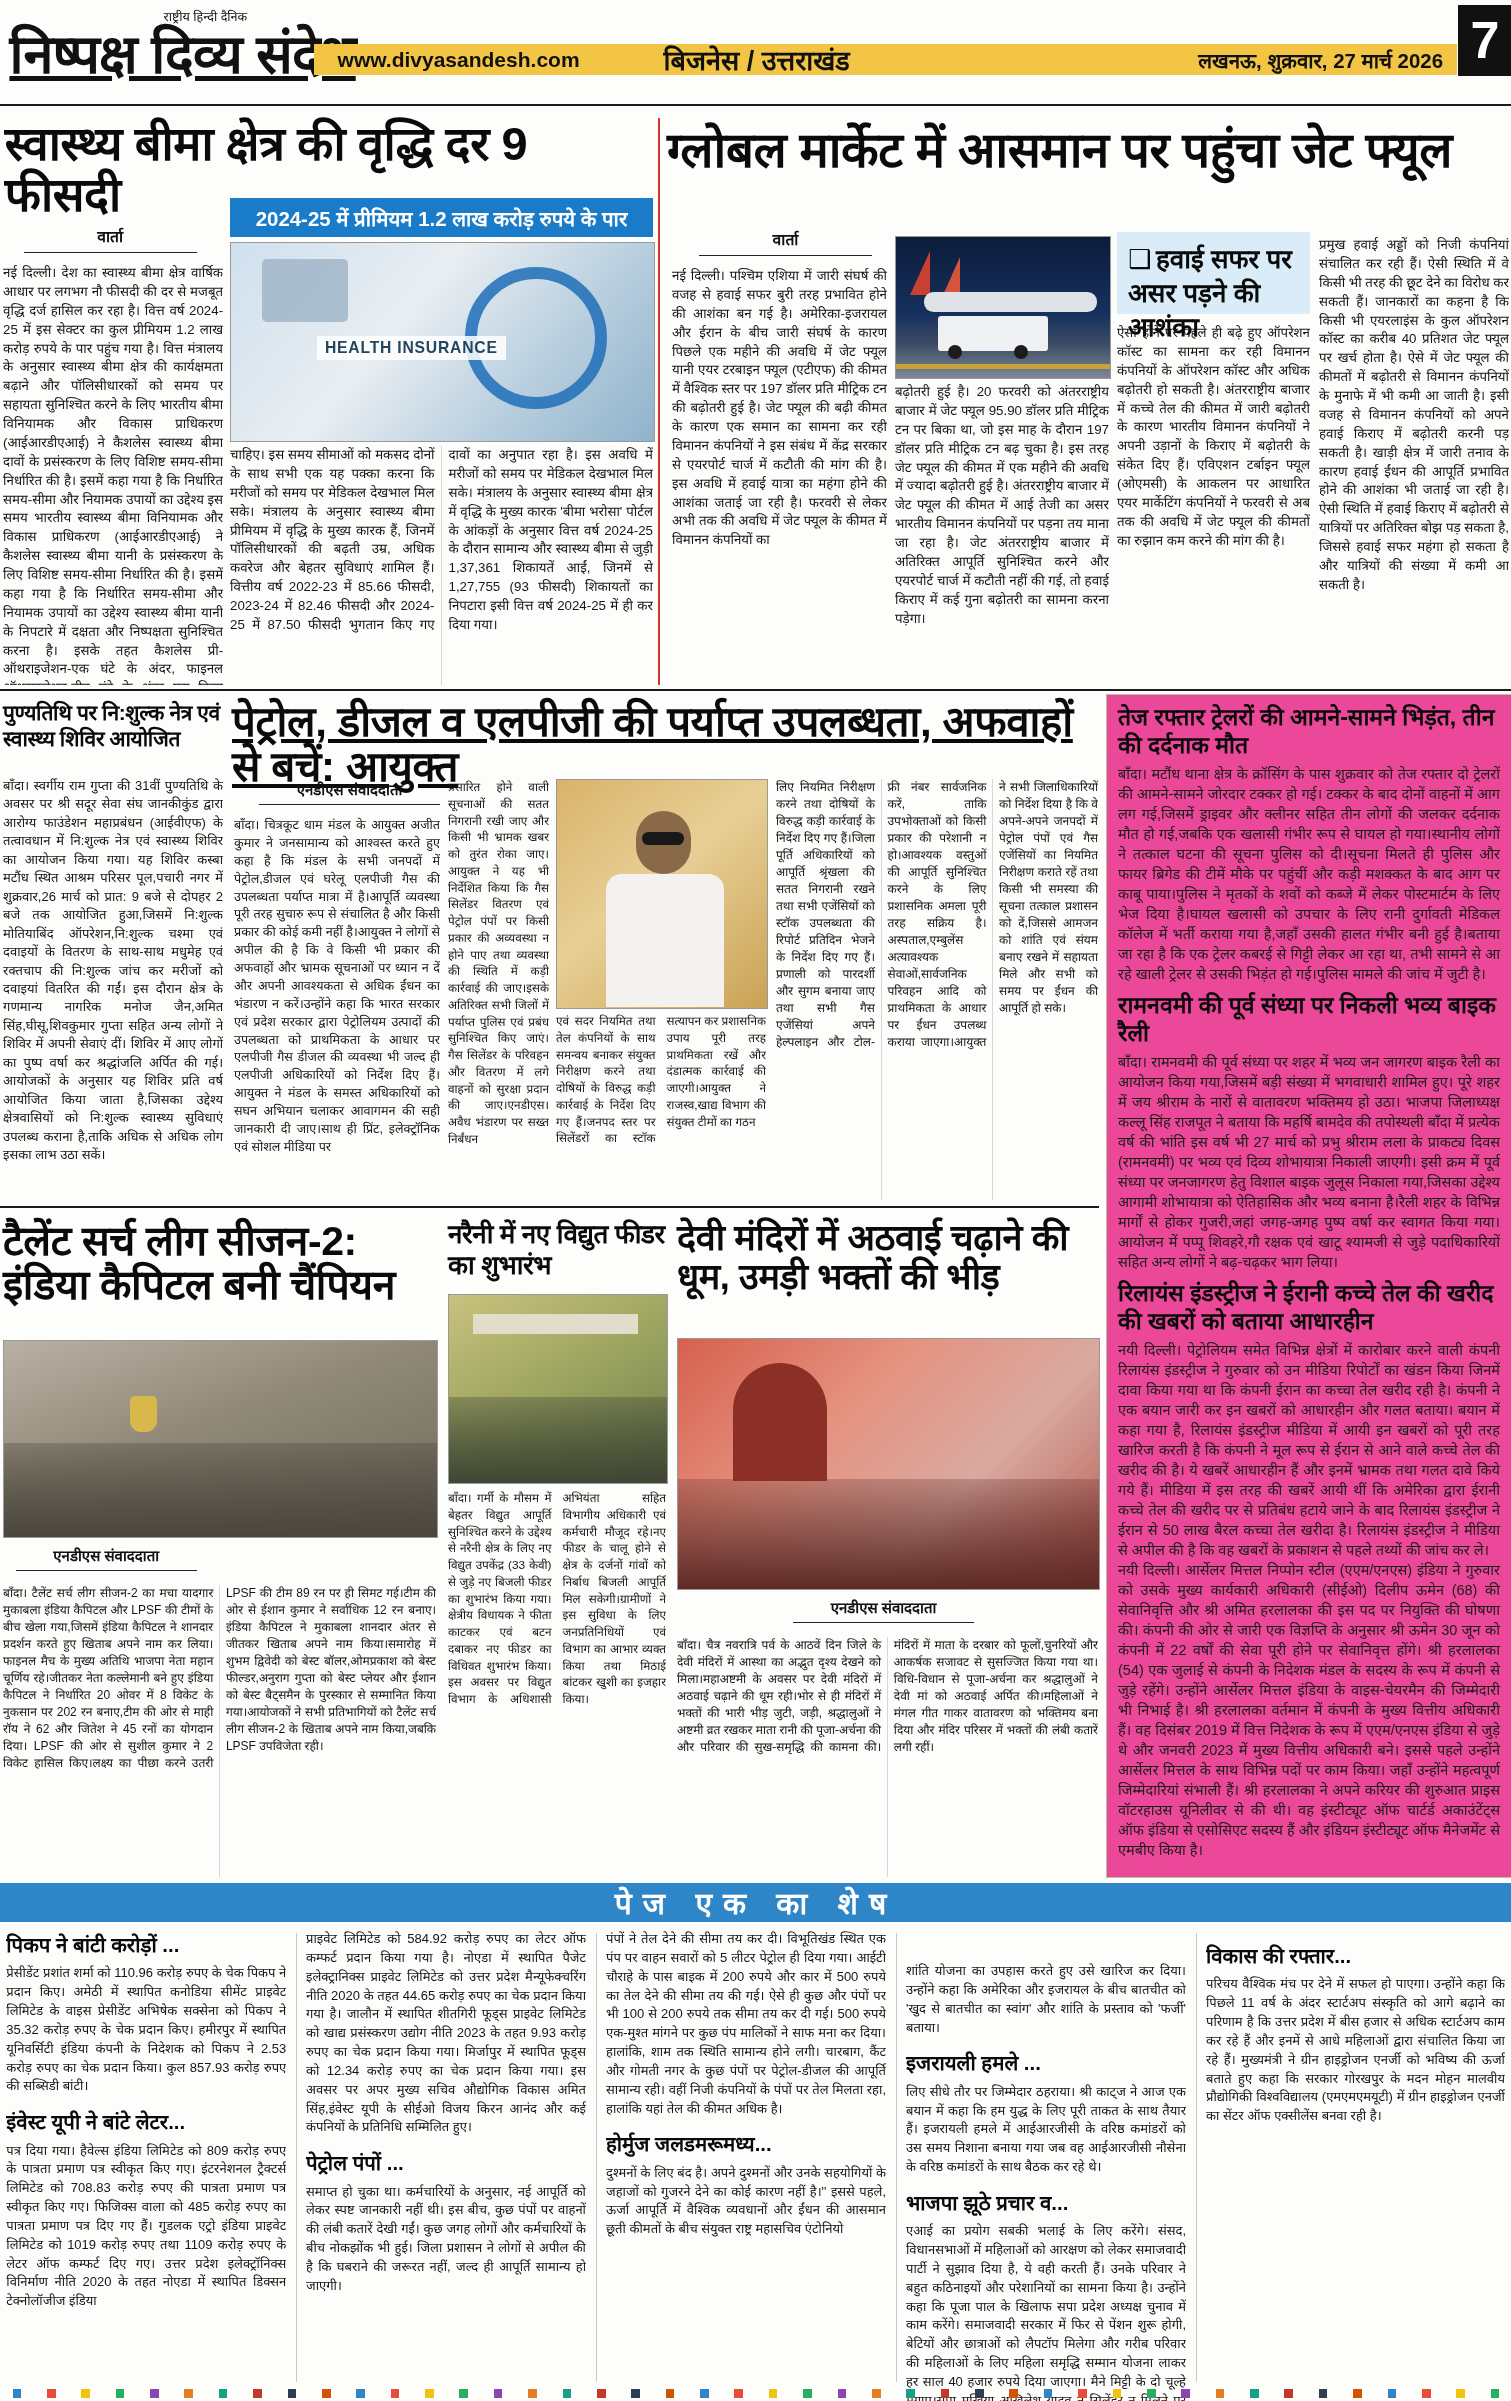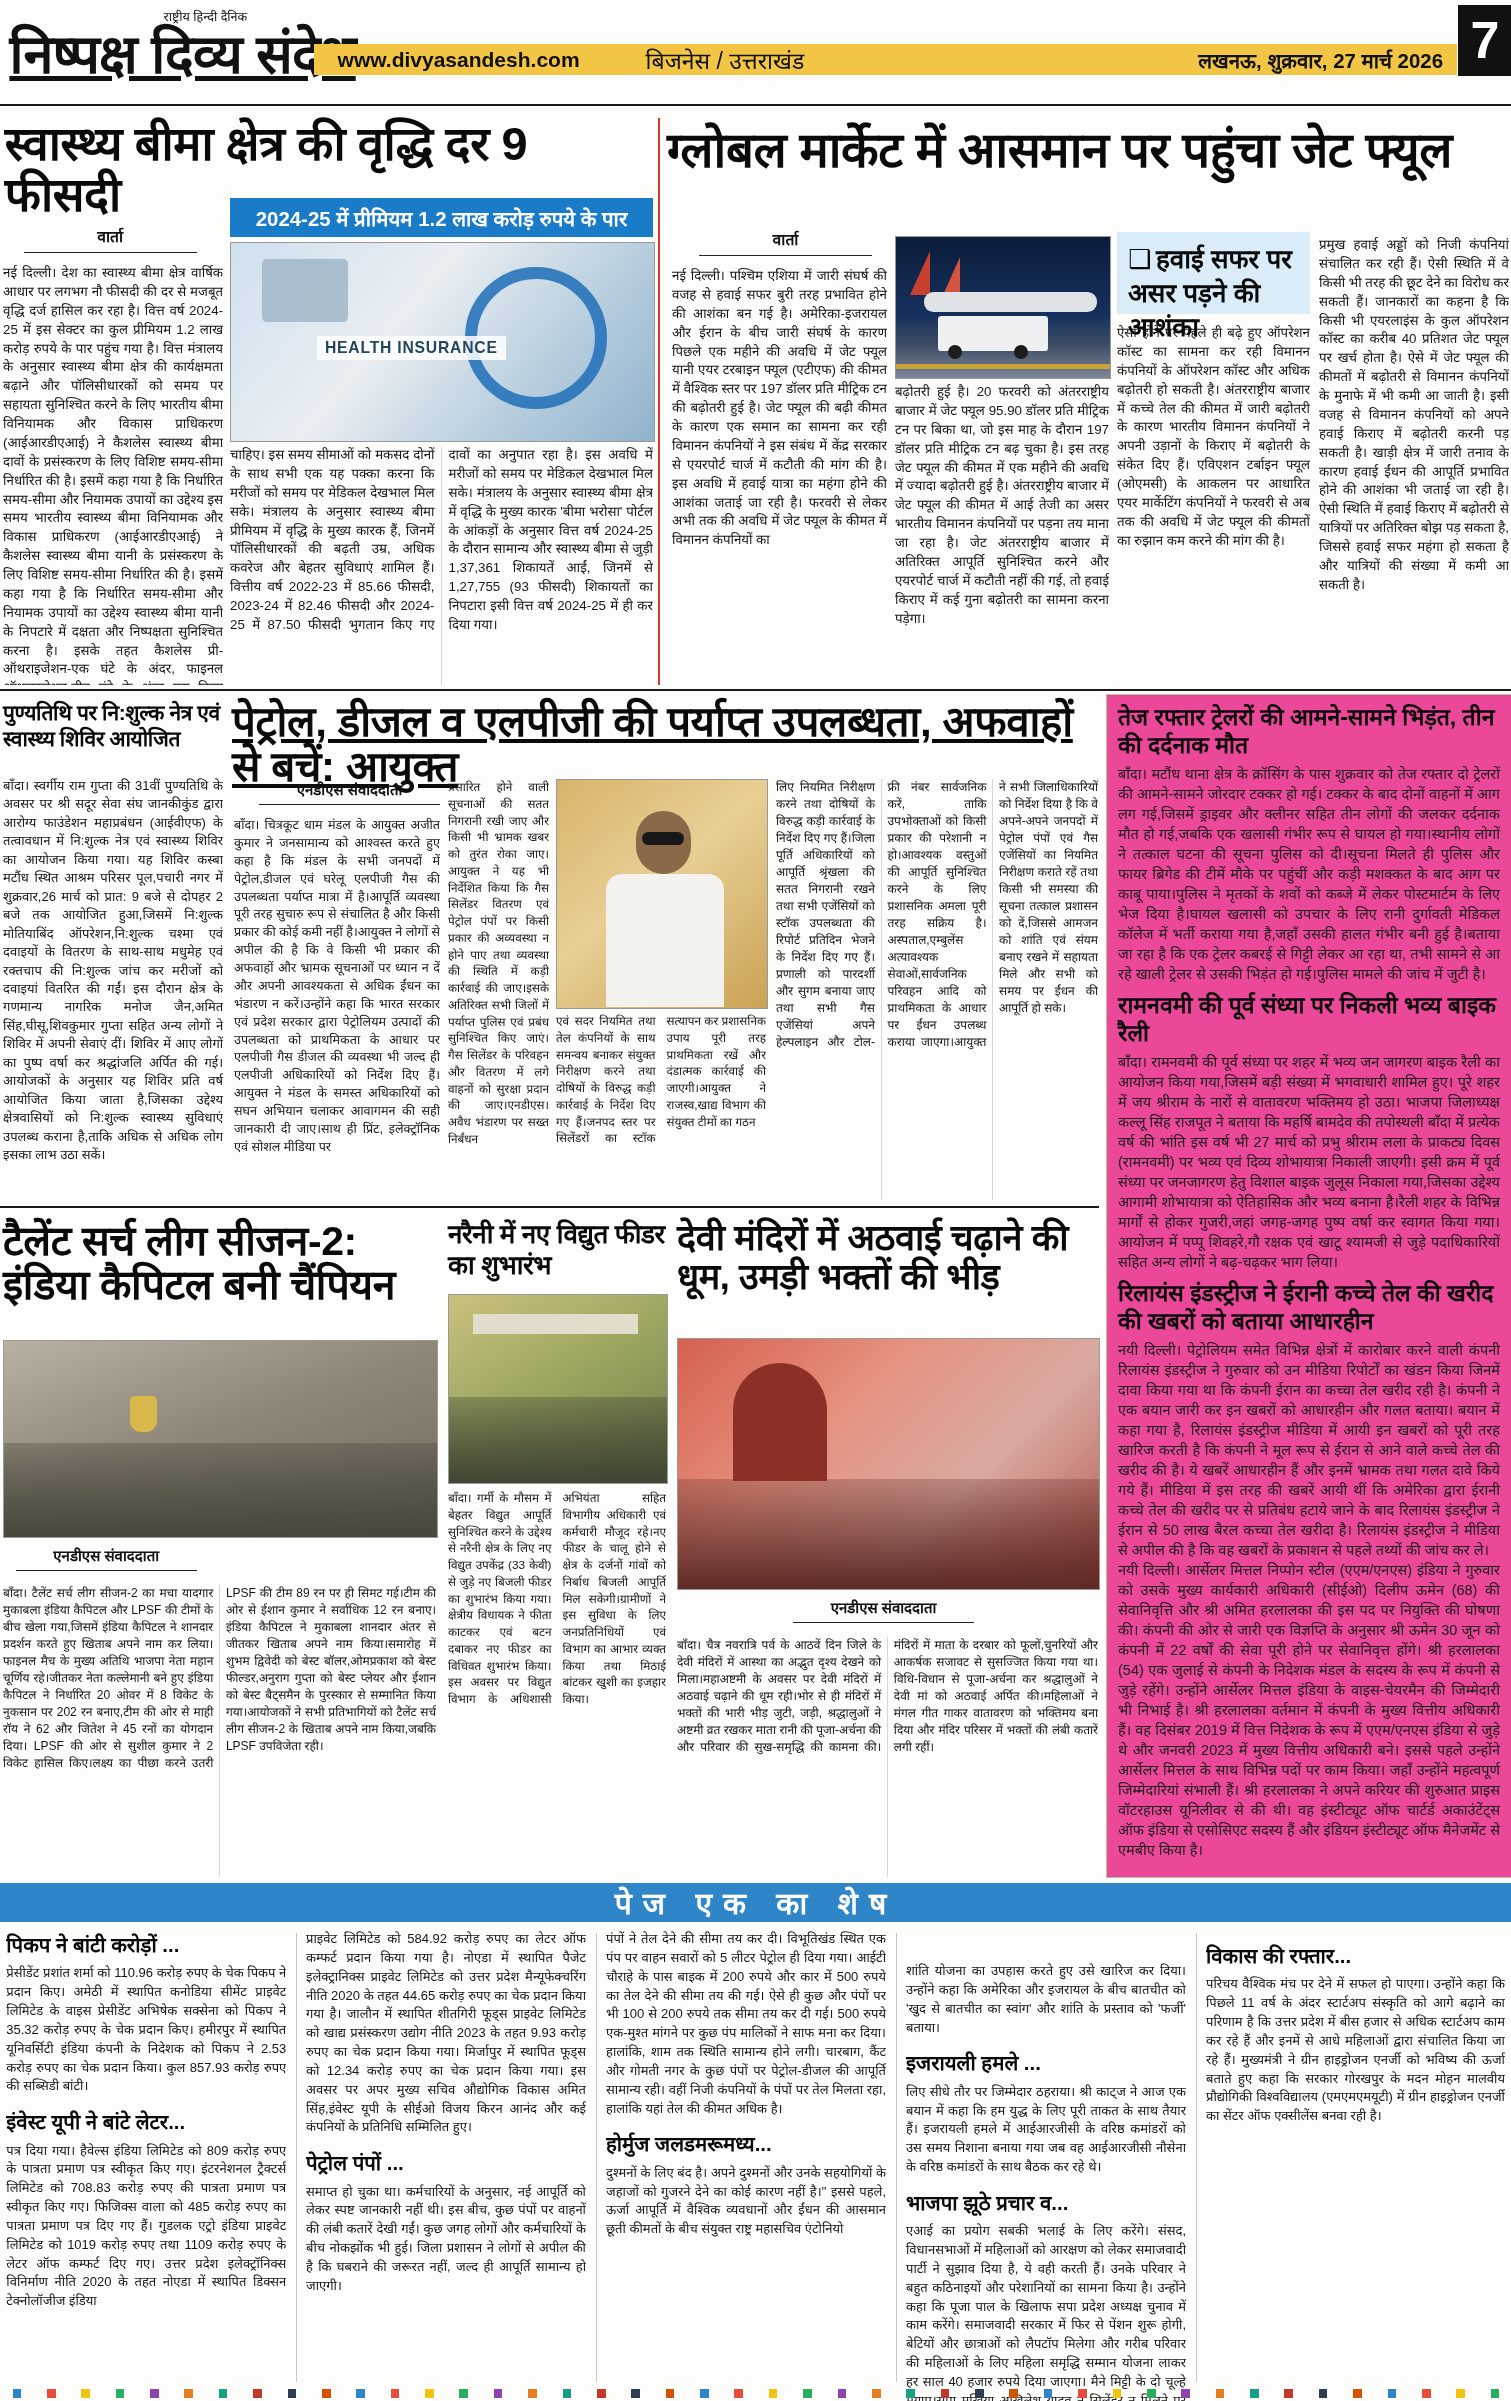--- a/index.html
+++ b/index.html
@@ -29,21 +29,21 @@
 </style>
 </head>
 <body>
 
 <div class="abs" style="left:9.4px;top:7.9px;width:306px;height:94px;">
   <div style="font-size:12.6px;font-weight:400;text-align:center;margin-left:86px;">राष्ट्रीय हिन्दी दैनिक</div>
   <div style="font-size:54px;font-weight:800;letter-spacing:-0.8px;line-height:1.1;white-space:nowrap;text-decoration:underline;">निष्पक्ष दिव्य संदेश</div>
 </div>
 <div class="abs" style="left:314px;top:44px;width:1143px;height:31px;background:#f3c545;display:flex;align-items:center;">
   <span style="font-weight:700;font-size:21px;margin-left:23.6px;">www.divyasandesh.com</span>
-  <span style="font-weight:400;font-size:23px;margin-left:66px;">बिजनेस / उत्तराखंड</span>
+  <span style="font-weight:700;font-size:27px;margin-left:84px;">बिजनेस / उत्तराखंड</span>
   <span style="font-weight:700;font-size:20.4px;margin-left:auto;margin-right:14px;">लखनऊ, शुक्रवार, 27 मार्च 2026</span>
 </div>
 <div class="abs" style="left:1458px;top:4.7px;width:54px;height:71px;background:#111;color:#fff;display:flex;align-items:center;justify-content:center;">
   <span style="font-size:52px;font-weight:800;">7</span>
 </div>
 <div class="abs hrule" style="left:0;top:104px;width:1512px;height:2.4px;"></div>
 
 <div class="abs hl" style="left:4.7px;top:119px;width:649px;font-size:47px;">स्वास्थ्य बीमा क्षेत्र की वृद्धि दर 9 फीसदी</div>
 <div class="abs vrule-red" style="left:658px;top:118px;height:567px;"></div>
 

